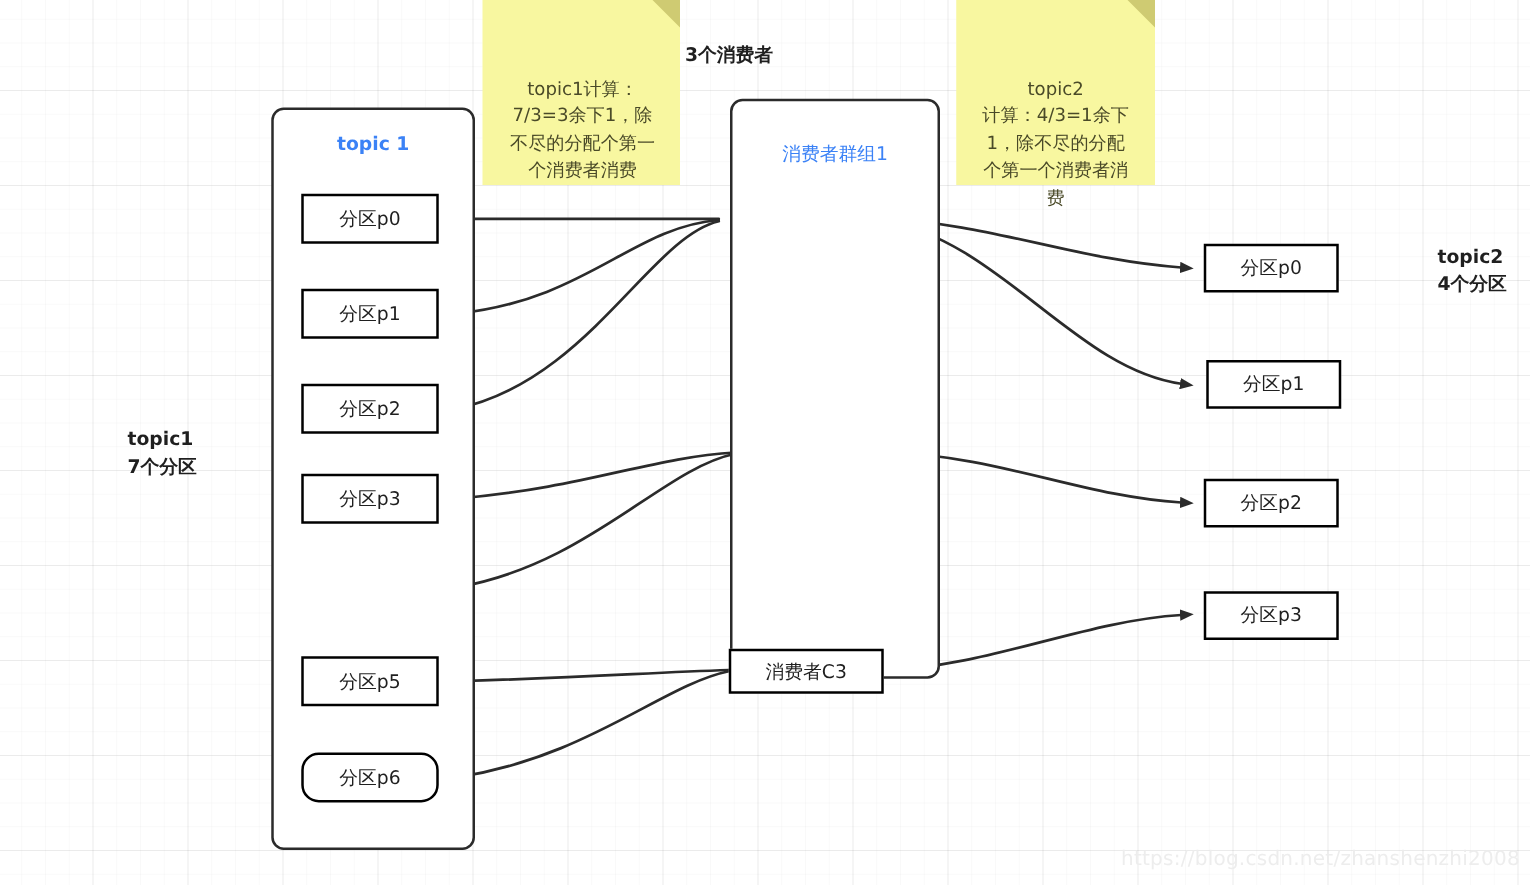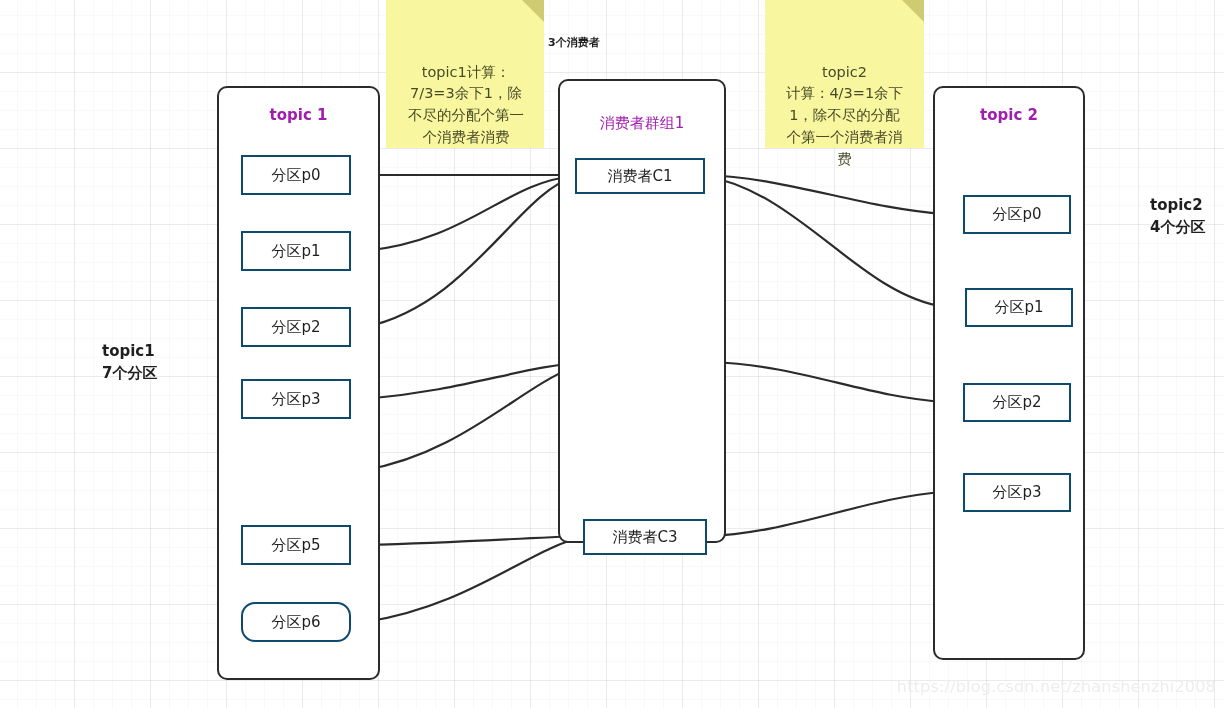--- a/index.html
+++ b/index.html
@@ -29,28 +29,28 @@
     background:#ffffff;
     border:2px solid #2b2b2b;
     border-radius:10px;
     box-sizing:border-box;
   }
   .container-title{
     position:absolute;
     width:100%;
     text-align:center;
     font-size:15px;
-    color:#a21caf;
+    color:#3b82f6;
   }
   .container-title.bold{font-weight:bold;}
 
   .pbox{
     position:absolute;
     background:#ffffff;
-    border:2px solid #0c4a6e;
+    border:2px solid #000000;
     box-sizing:border-box;
     display:flex;align-items:center;justify-content:center;
     font-size:15px;color:#1f1f1f;
     line-height:1;
   }
 
   .note{
     position:absolute;
     background:#f8f7a0;
     box-sizing:border-box;
@@ -70,21 +70,21 @@
   .note-text{display:block;}
 
   .sidelabel{
     position:absolute;
     font-size:15px;font-weight:bold;color:#1f1f1f;
     line-height:1.45;
     white-space:pre-line;
   }
   .hdrlabel{
     position:absolute;
-    font-size:11px;font-weight:bold;color:#1f1f1f;
+    font-size:15px;font-weight:bold;color:#1f1f1f;
   }
   .watermark{
     position:absolute;
     right:8px;bottom:12px;
     font-size:16px;
     color:#ededed;
     letter-spacing:0.2px;
     user-select:none;
   }
 </style>
@@ -128,29 +128,25 @@
   <div class="container-box" style="left:217px;top:86px;width:163px;height:594px;">
     <div class="container-title bold" style="top:18px;">topic 1</div>
   </div>
   <div class="pbox" style="left:241px;top:155px;width:110px;height:40px;">分区p0</div>
   <div class="pbox" style="left:241px;top:231px;width:110px;height:40px;">分区p1</div>
   <div class="pbox" style="left:241px;top:307px;width:110px;height:40px;">分区p2</div>
   <div class="pbox" style="left:241px;top:379px;width:110px;height:40px;">分区p3</div>
   <div class="pbox" style="left:241px;top:525px;width:110px;height:40px;">分区p5</div>
   <div class="pbox" style="left:241px;top:602px;width:110px;height:40px;border-radius:14px;">分区p6</div>
 
-  <div class="container-box" style="left:558px;top:79px;width:168px;height:464px;">
+  <div class="container-box" style="left:584px;top:79px;width:168px;height:464px;">
     <div class="container-title" style="top:33px;">消费者群组1</div>
   </div>
-  <div class="pbox" style="left:575px;top:158px;width:130px;height:36px;">消费者C1</div>
   <div class="pbox" style="left:583px;top:519px;width:124px;height:36px;">消费者C3</div>
 
-  <div class="container-box" style="left:933px;top:86px;width:152px;height:574px;">
-    <div class="container-title bold" style="top:18px;">topic 2</div>
-  </div>
   <div class="pbox" style="left:963px;top:195px;width:108px;height:39px;">分区p0</div>
   <div class="pbox" style="left:965px;top:288px;width:108px;height:39px;">分区p1</div>
   <div class="pbox" style="left:963px;top:383px;width:108px;height:39px;">分区p2</div>
   <div class="pbox" style="left:963px;top:473px;width:108px;height:39px;">分区p3</div>
 
   <div class="note" style="left:386px;top:0px;width:158px;height:148px;padding-left:12px;">
     <span class="fold"></span>
     <span class="note-text">topic1计算：
 7/3=3余下1，除
 不尽的分配个第一

